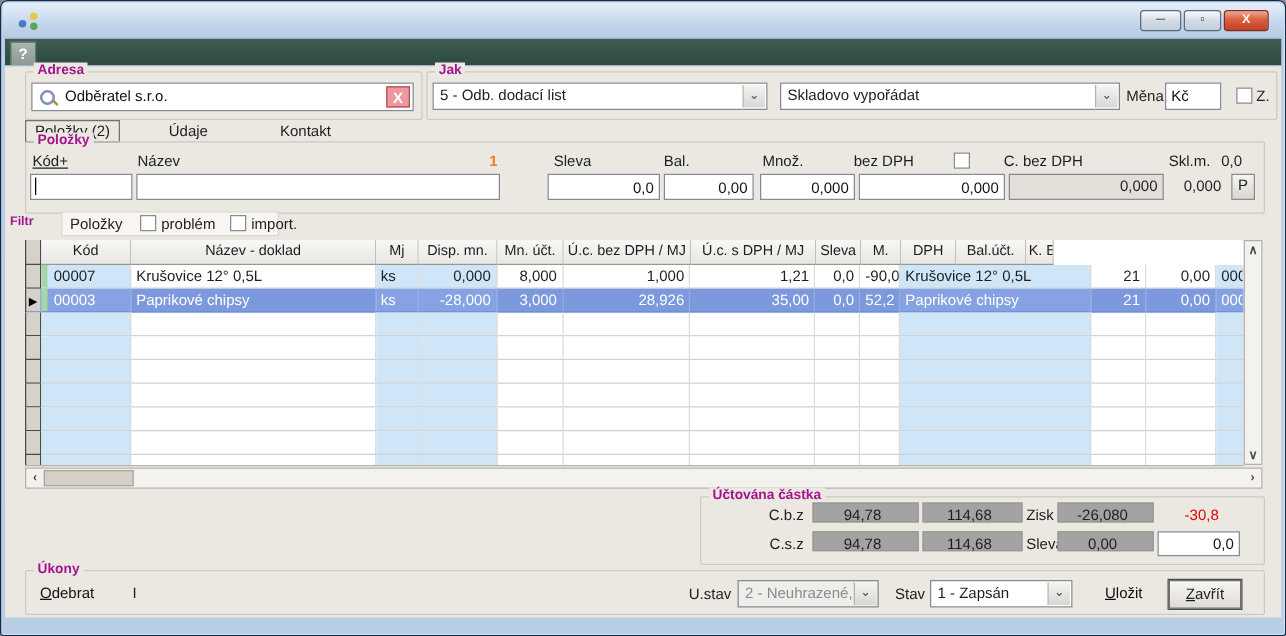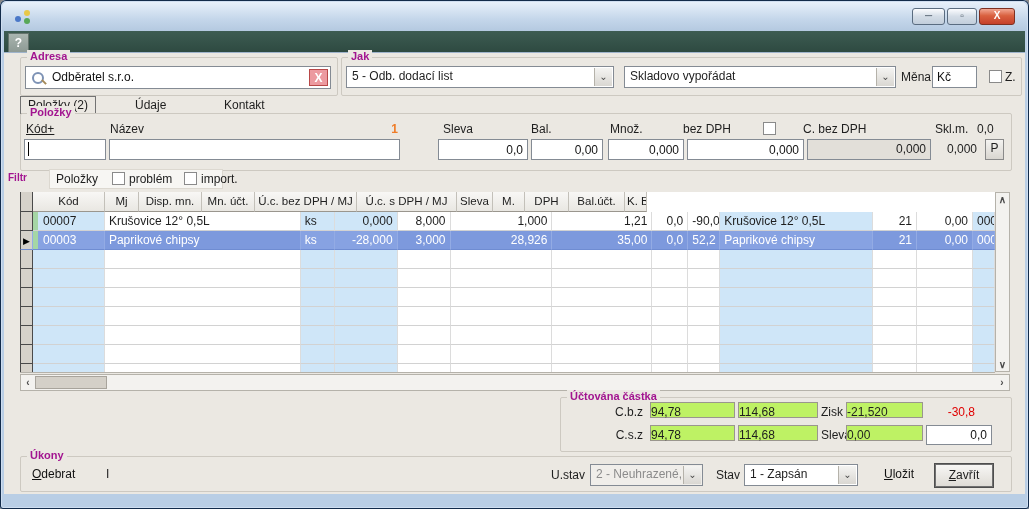--- a/index.html
+++ b/index.html
@@ -52,21 +52,21 @@
   .shade{background:#cfe6f8;}
   .sel-row .cell{background:#7d99dd;color:#fff;border-right-color:#93abe4;border-bottom-color:#6f8cd2;}
   .sel-row .cell.shade{background:#87a2e2;}
   .sel-row .c-sel{background:#d6d2ca;color:#000;}
   .greenbar{position:absolute;left:0;top:0;width:5px;height:100%;background:#a5d6a5;}
   .marker{font-size:9px;line-height:19px;color:#000;}
   .vscroll{position:absolute;left:995px;top:192px;width:15px;height:180px;background:#f3f2ef;border:1px solid #b5b2aa;box-sizing:border-box;}
   .hscroll{position:absolute;left:20px;top:374px;width:990px;height:17px;background:#f3f2ef;border:1px solid #b5b2aa;box-sizing:border-box;}
   .sarrow{position:absolute;color:#4a4a4a;text-align:center;font-size:10px;font-weight:bold;}
   .hthumb{position:absolute;left:14px;top:1px;width:72px;height:13px;background:#d4d0c8;border:1px solid #a8a49c;box-sizing:border-box;}
-  .totbox{position:absolute;background:#bef264;border:1px solid #9a968e;box-sizing:border-box;text-align:left;
+  .totbox{position:absolute;background:#a3a3a3;border:1px solid #9a968e;box-sizing:border-box;text-align:center;
         padding:1px 5px 0 0;height:16px;line-height:17px;}
   .flatbtn{position:absolute;color:#111;}
   .flatbtn::first-letter{text-decoration:underline;}
   .btn3d{position:absolute;background:linear-gradient(#f7f6f4,#dfdcd6);border:1px solid #707070;outline:1px solid #4e4e4e;
         box-sizing:border-box;text-align:center;line-height:20px;}
   .btn3d::first-letter{text-decoration:underline;}
   .pbtn{position:absolute;background:linear-gradient(#f4f3f1,#d9d6d0);border:1px solid #8a8a8a;box-sizing:border-box;
         text-align:center;line-height:17px;font-size:12px;}
   .redx{position:absolute;background:#ec9aa0;border:1px solid #b84848;color:#fff;font-weight:bold;text-align:center;
         font-size:12px;line-height:17px;box-sizing:border-box;}
@@ -158,20 +158,21 @@
   <span class="lbl" style="left:56px;top:172px;">Položky</span>
   <span class="cb" style="left:112px;top:172px;"></span>
   <span class="lbl" style="left:129px;top:172px;">problém</span>
   <span class="cb" style="left:184px;top:172px;"></span>
   <span class="lbl" style="left:201px;top:172px;">import.</span>
 
   <div class="grid">
     <div class="trow thead">
       <span class="cell c-sel"></span>
       <span class="cell c-kod">Kód</span>
+      <span class="cell c-naz">Název - doklad</span>
       <span class="cell c-mj">Mj</span>
       <span class="cell c-disp">Disp. mn.</span>
       <span class="cell c-mnuct">Mn. účt.</span>
       <span class="cell c-ucbez">Ú.c. bez DPH / MJ</span>
       <span class="cell c-ucs">Ú.c. s DPH / MJ</span>
       <span class="cell c-sleva">Sleva</span>
       <span class="cell c-m">M.</span>
       <span class="cell c-dph">DPH</span>
       <span class="cell c-baluct">Bal.účt.</span>
       <span class="cell c-kba">K. Ba</span>
@@ -336,21 +337,21 @@
     <span class="sarrow" style="right:1px;top:1px;width:12px;line-height:13px;">›</span>
   </div>
 
   <div class="group" style="left:560px;top:397px;width:450px;height:53px;">
     <span class="legend">Účtována částka</span>
   </div>
   <span class="lbl" style="left:595px;top:405px;width:48px;text-align:right;">C.b.z</span>
   <div class="totbox" style="left:650px;top:402px;width:85px;">94,78</div>
   <div class="totbox" style="left:738px;top:402px;width:80px;">114,68</div>
   <span class="lbl" style="left:821px;top:405px;">Zisk</span>
-  <div class="totbox" style="left:846px;top:402px;width:77px;">-21,520</div>
+  <div class="totbox" style="left:846px;top:402px;width:77px;">-26,080</div>
   <span class="lbl red" style="left:900px;top:405px;width:75px;text-align:right;">-30,8</span>
 
   <span class="lbl" style="left:595px;top:428px;width:48px;text-align:right;">C.s.z</span>
   <div class="totbox" style="left:650px;top:425px;width:85px;">94,78</div>
   <div class="totbox" style="left:738px;top:425px;width:80px;">114,68</div>
   <span class="lbl" style="left:821px;top:428px;">Sleva</span>
   <div class="totbox" style="left:846px;top:425px;width:77px;">0,00</div>
   <input class="inp num" style="left: 926px; top: 425px; width: 66px; height: 20px;" value="0,0">
 
   <div class="group" style="left:20px;top:456px;width:990px;height:34px;">

